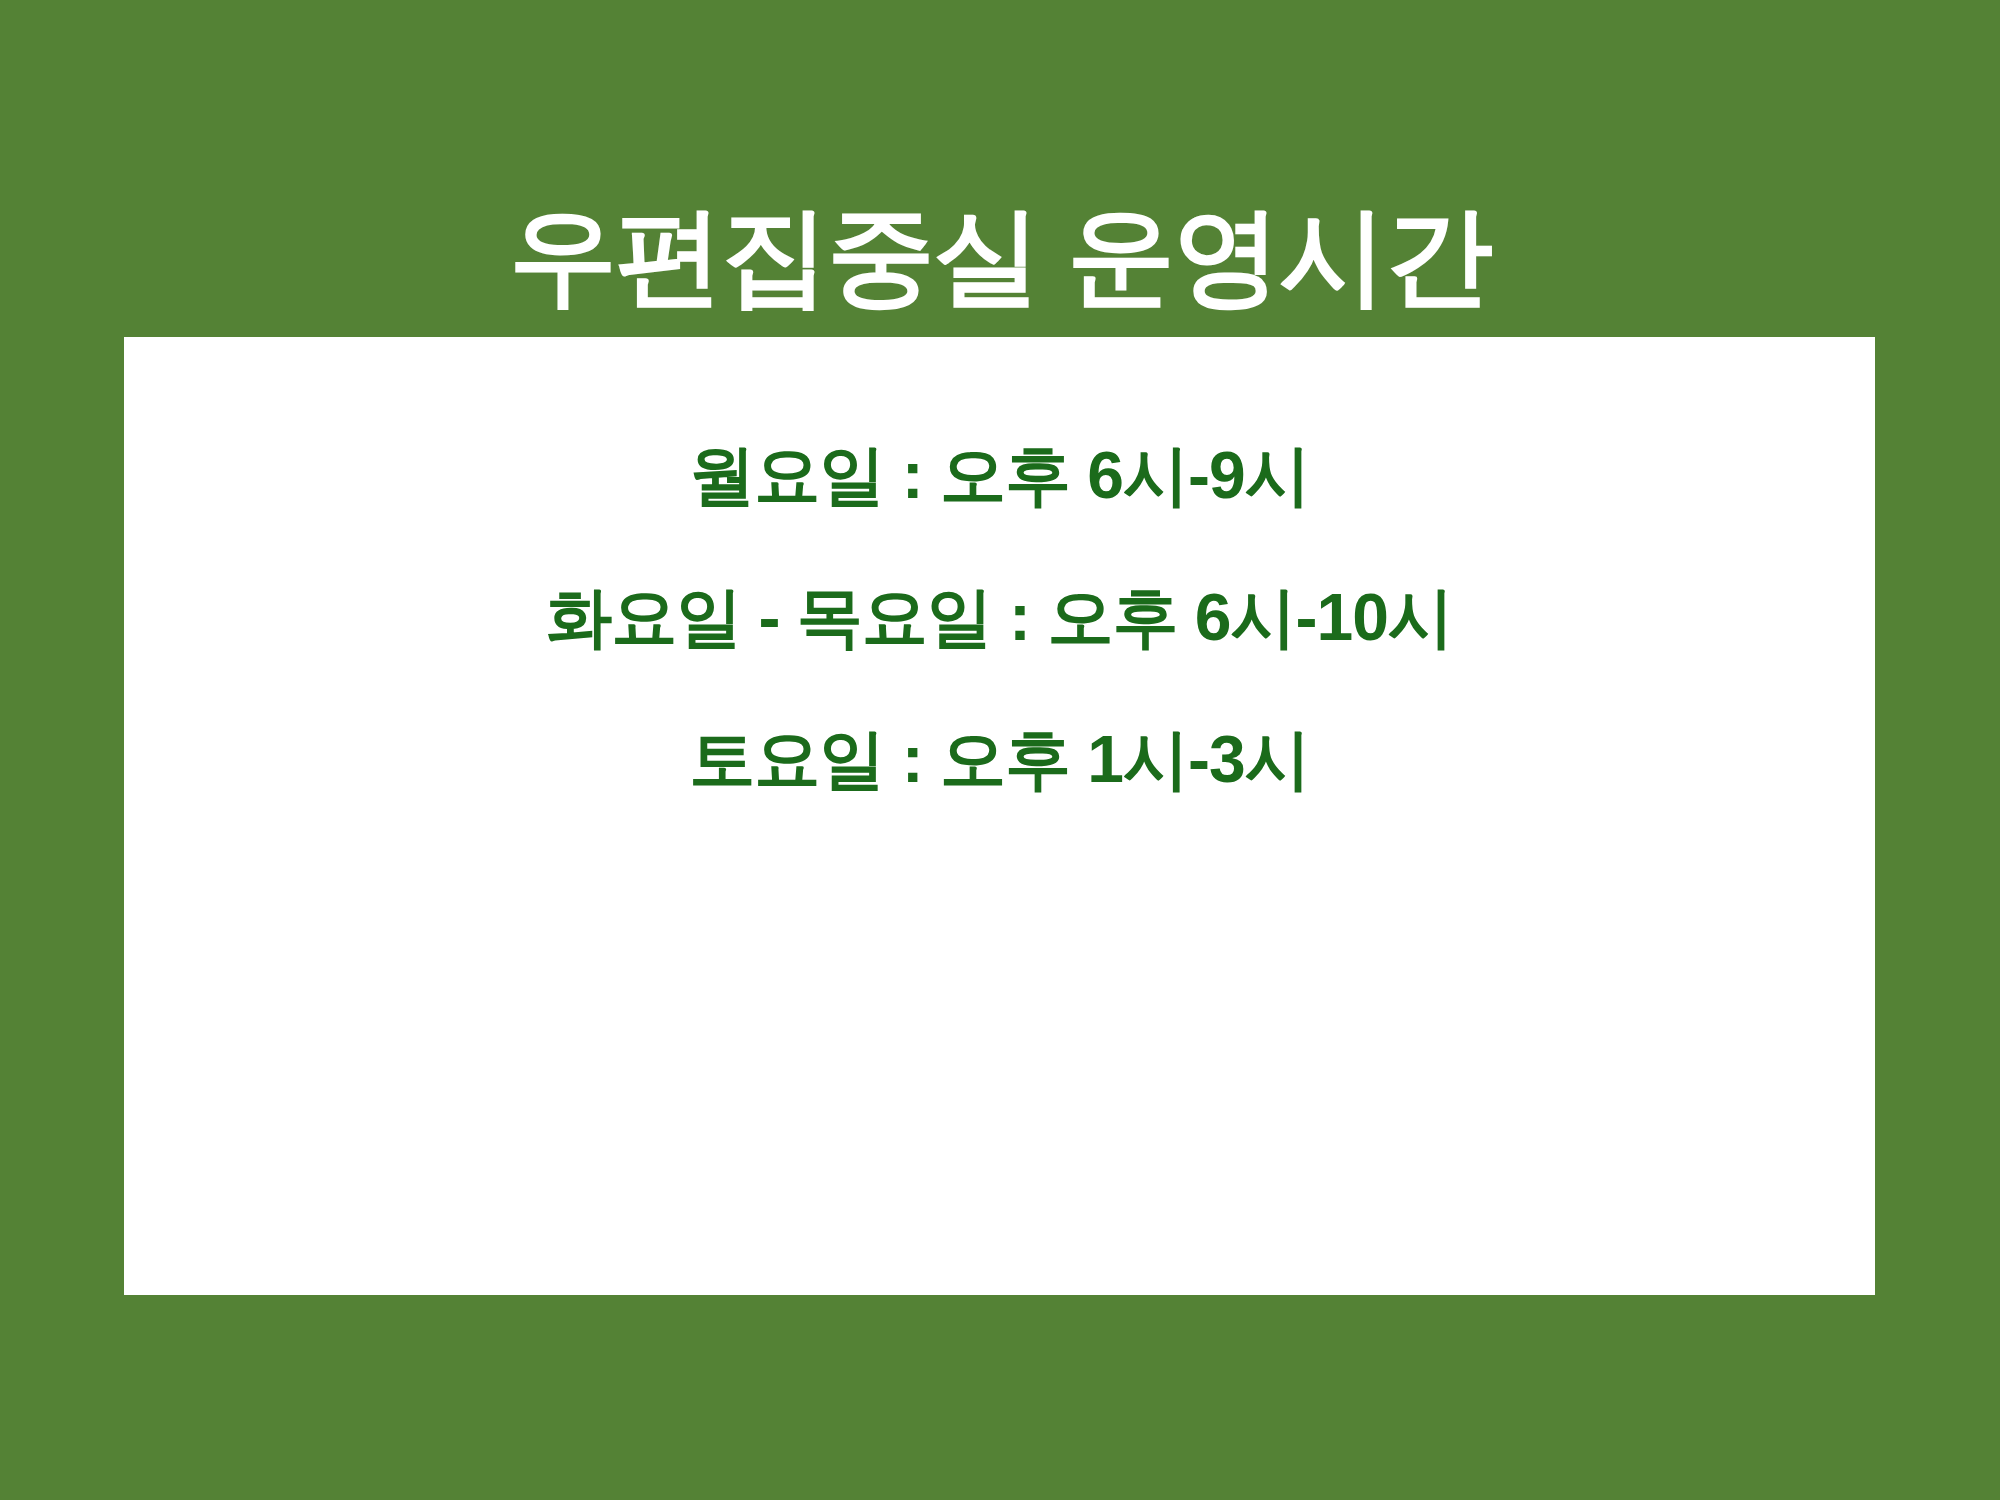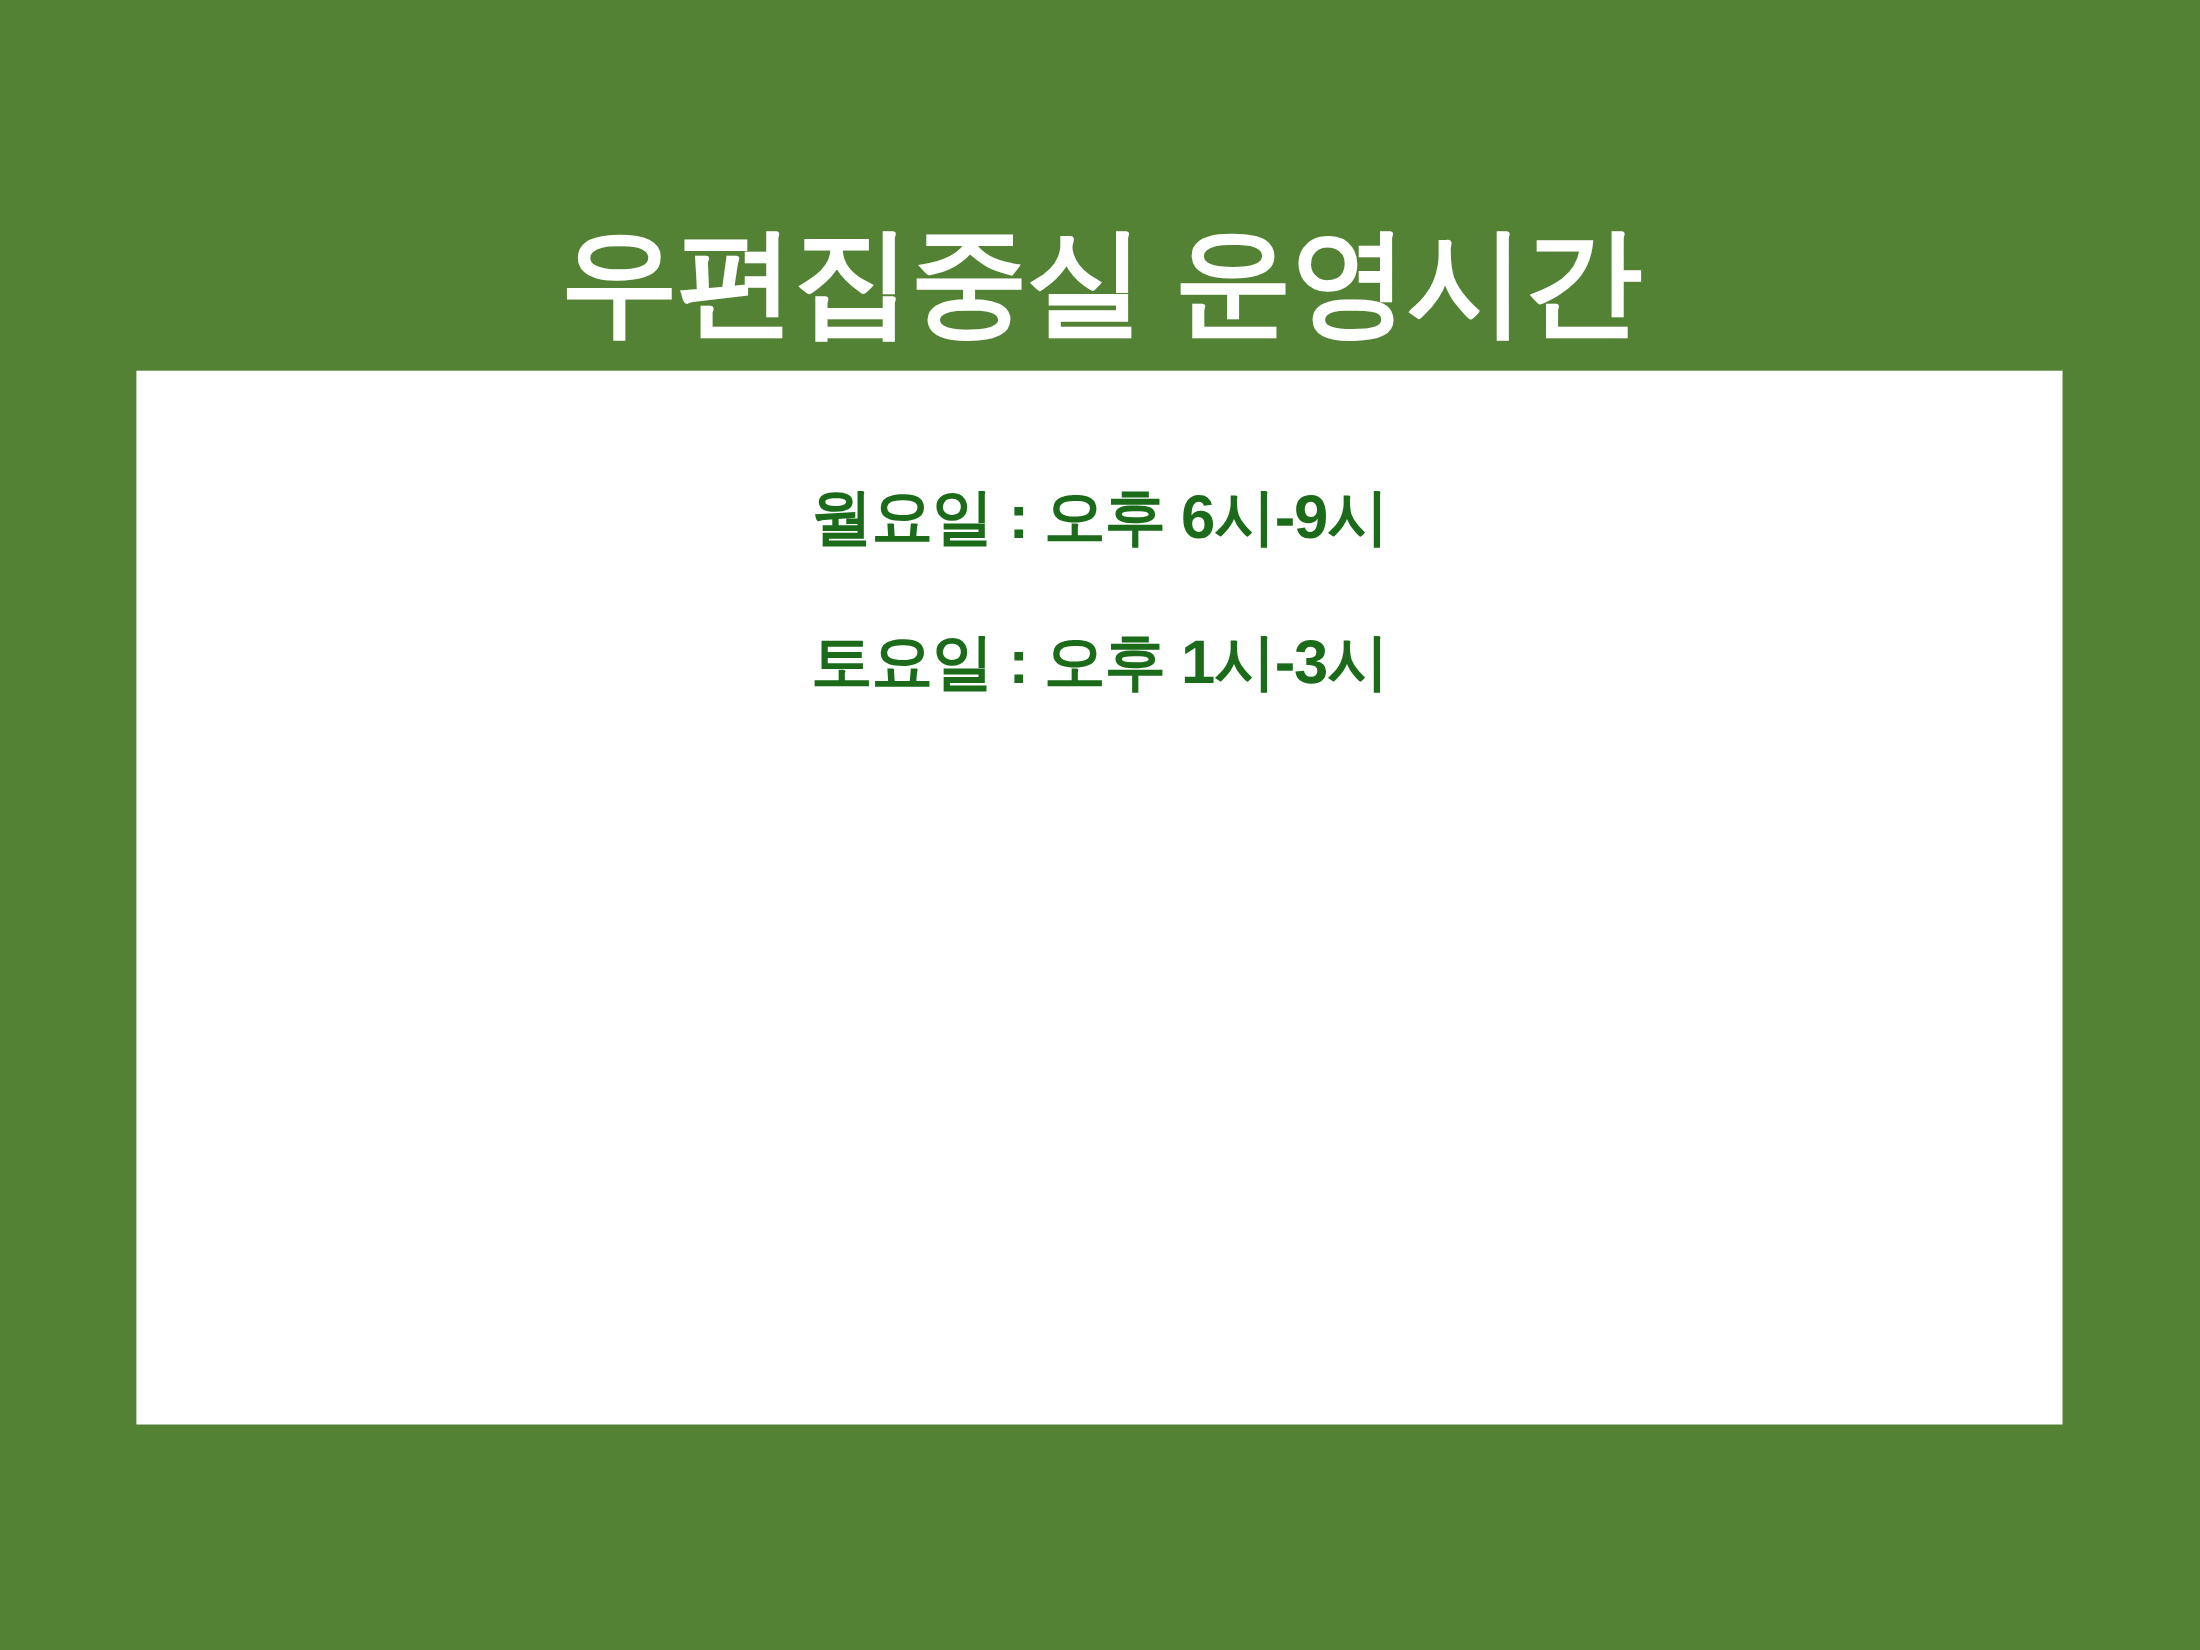--- a/index.html
+++ b/index.html
@@ -55,21 +55,21 @@
   .hours-block {
     margin-top: 105px;
     width: 100%;
     display: flex;
     flex-direction: column;
     align-items: center;
   }
 
   .hours-line {
     color: #1B6B1B;
-    font-size: 56px;
+    font-size: 66px;
     font-weight: 700;
     letter-spacing: -1px;
     line-height: 1.0;
     white-space: nowrap;
     text-align: center;
     margin-bottom: 76px;
   }
   .hours-line:last-child {
     margin-bottom: 0;
   }
@@ -105,18 +105,19 @@
 <body>
 
 <div class="poster">
 
   <h1 class="poster-title">우편집중실 운영시간</h1>
 
   <div class="card">
 
     <div class="hours-block">
       <div class="hours-line">월요일 : 오후 6시-9시</div>
+      <div class="hours-line">화요일 - 목요일 : 오후 6시-10시</div>
       <div class="hours-line">토요일 : 오후 1시-3시</div>
     </div>
 
 
   </div>
 </div>
 
 </body></html>

